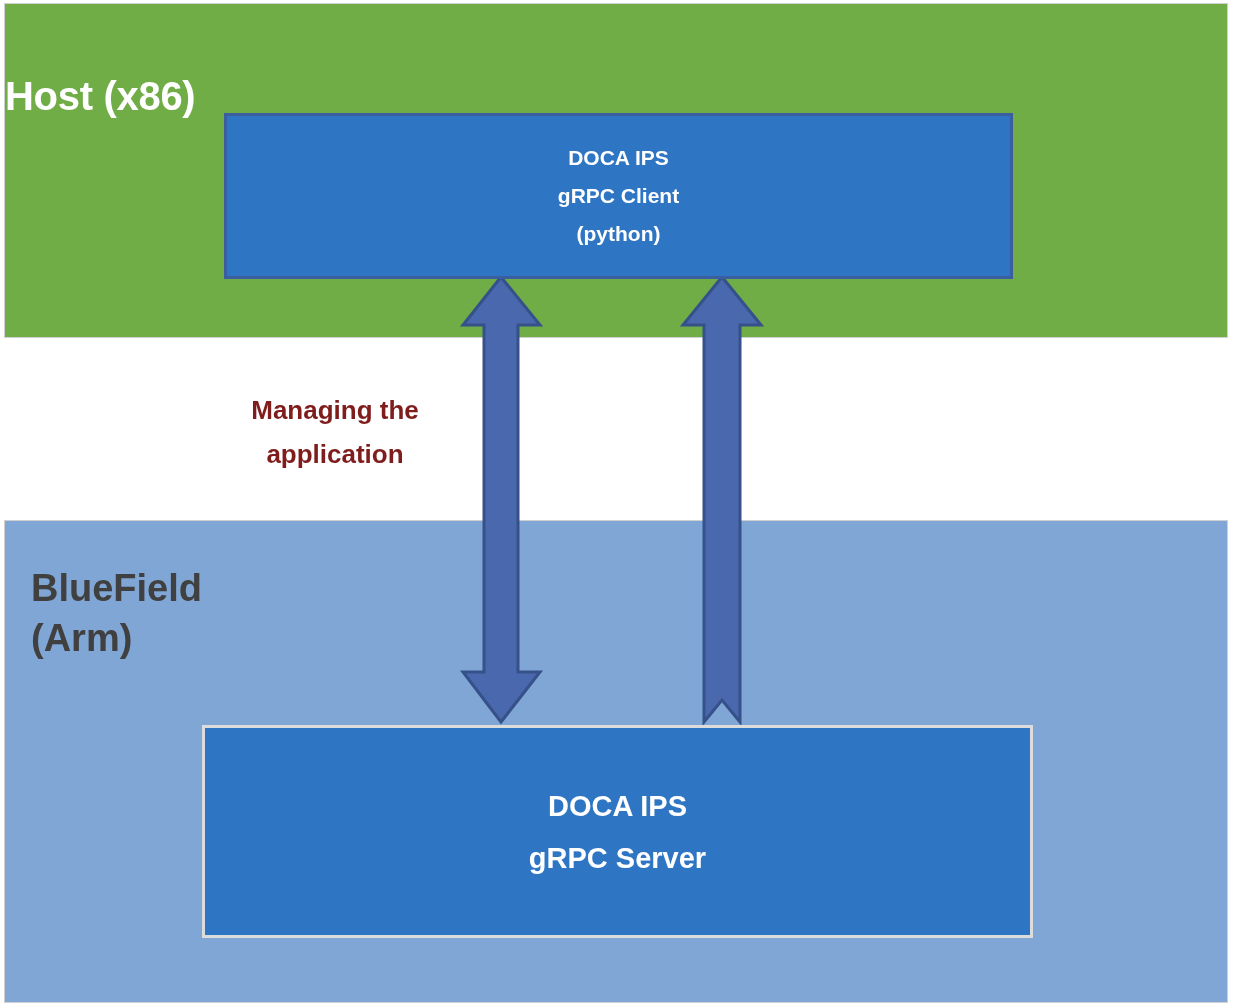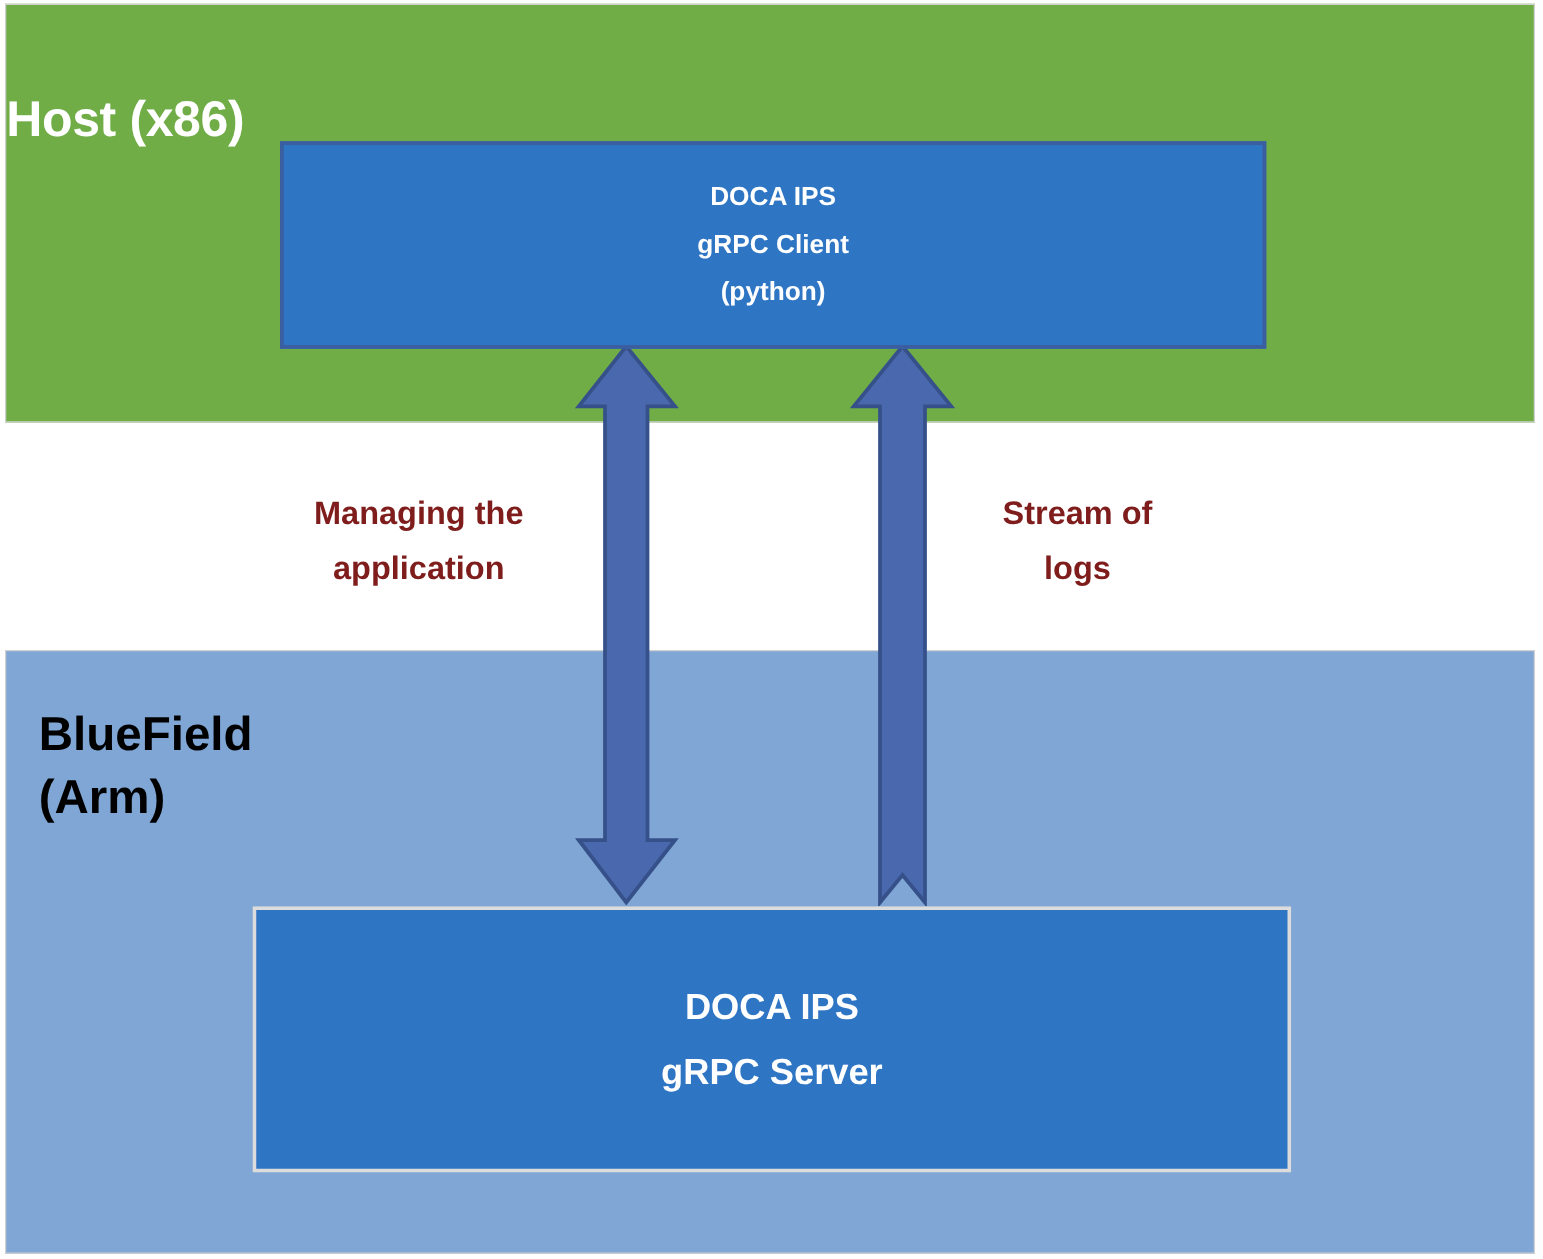--- a/index.html
+++ b/index.html
@@ -55,21 +55,21 @@
     height: 483px;
     background: #7FA6D4;
     border: 1px solid #D0D0D0;
     box-sizing: border-box;
     z-index: 1;
   }
   .bluefield-title {
     position: absolute;
     left: 26px;
     top: 42px;
-    color: #000000;
+    color: #404040;
     font-weight: bold;
     font-size: 38px;
     line-height: 50px;
     text-align: left;
     white-space: pre-line;
   }
 
   
   .arrows-svg {
     position: absolute;
@@ -182,16 +182,14 @@
   </div>
 
   <div class="box-server">
     <div class="box-server-label">DOCA IPS
 gRPC Server</div>
   </div>
 
   <div class="gap-label gap-label-managing">Managing the
 application</div>
 
-  <div class="gap-label gap-label-stream">Stream of
-logs</div>
 
 </div>
 
 </body></html>

